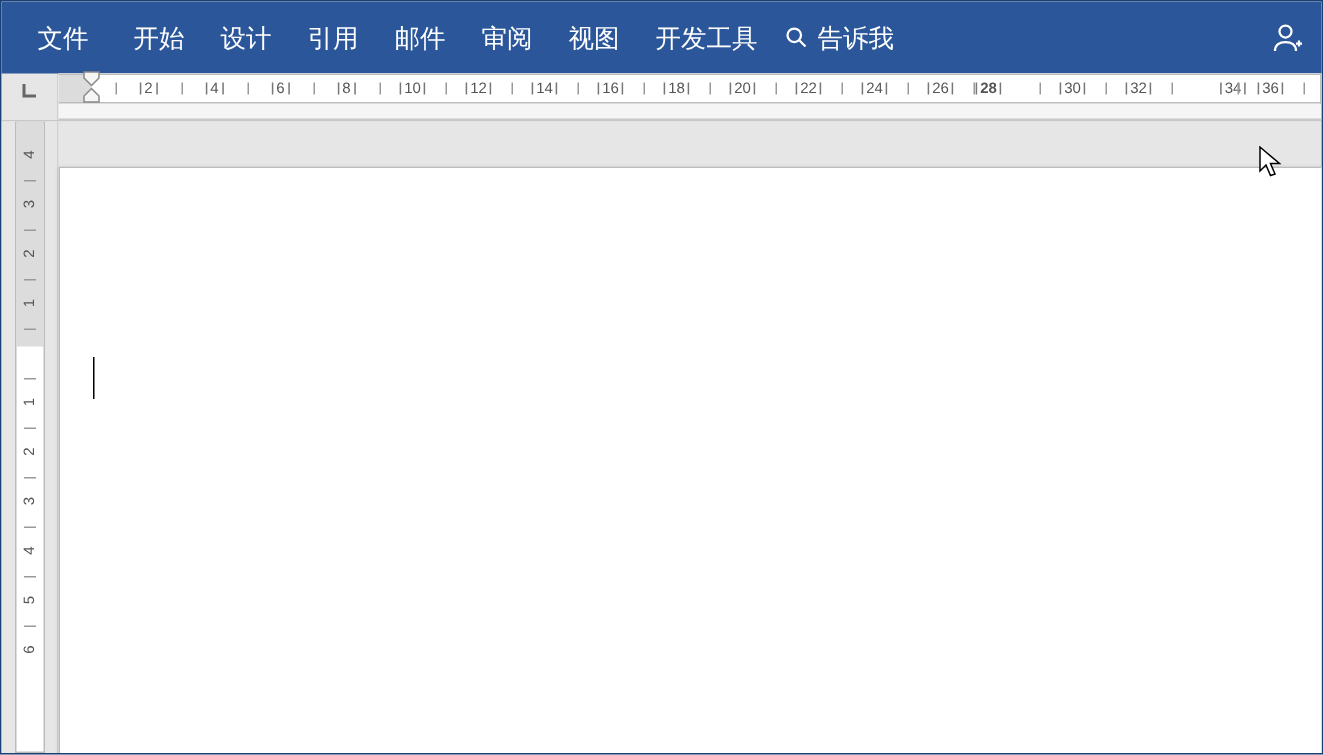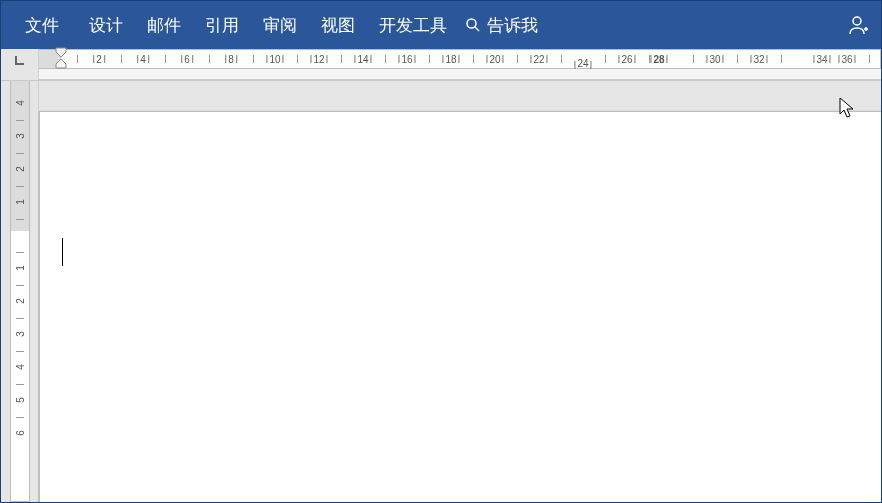--- a/index.html
+++ b/index.html
@@ -184,23 +184,24 @@
   .mouse-pointer {
     position: absolute;
     pointer-events: none;
   }
 </style>
 </head>
 <body>
 
 <div class="ribbon">
   <div class="ribbon-tab file-tab">文件</div>
+  <div class="ribbon-tab">开始</div>
   <div class="ribbon-tab">设计</div>
+  <div class="ribbon-tab">引用</div>
   <div class="ribbon-tab">邮件</div>
-  <div class="ribbon-tab">引用</div>
   <div class="ribbon-tab">审阅</div>
   <div class="ribbon-tab">视图</div>
   <div class="ribbon-tab">开发工具</div>
   <div class="ribbon-tellme">
     <svg width="16" height="16" viewBox="0 0 16 16">
         <circle cx="6.5" cy="6.5" r="4.5" fill="none" stroke="#fff" stroke-width="1.5"></circle>
         <line x1="10" y1="10" x2="14" y2="14" stroke="#fff" stroke-width="1.5"></line>
       </svg>
     <span>告诉我</span>
   </div>
@@ -289,21 +290,21 @@
         <span class="num">20</span>
         <span class="bar"></span>
       </div>
       <div class="h-minor" style="left: 478px;"></div>
       <div class="h-tick-group" style="left: 500px;">
         <span class="bar"></span>
         <span class="num">22</span>
         <span class="bar"></span>
       </div>
       <div class="h-minor" style="left: 522px;"></div>
-      <div class="h-tick-group" style="left: 544px; align-items: flex-end;">
+      <div class="h-tick-group" style="left: 544px;">
         <span class="bar"></span>
         <span class="num">24</span>
         <span class="bar"></span>
       </div>
       <div class="h-minor" style="left: 566px;"></div>
       <div class="h-tick-group" style="left: 588px;">
         <span class="bar"></span>
         <span class="num">26</span>
         <span class="bar"></span>
       </div>

